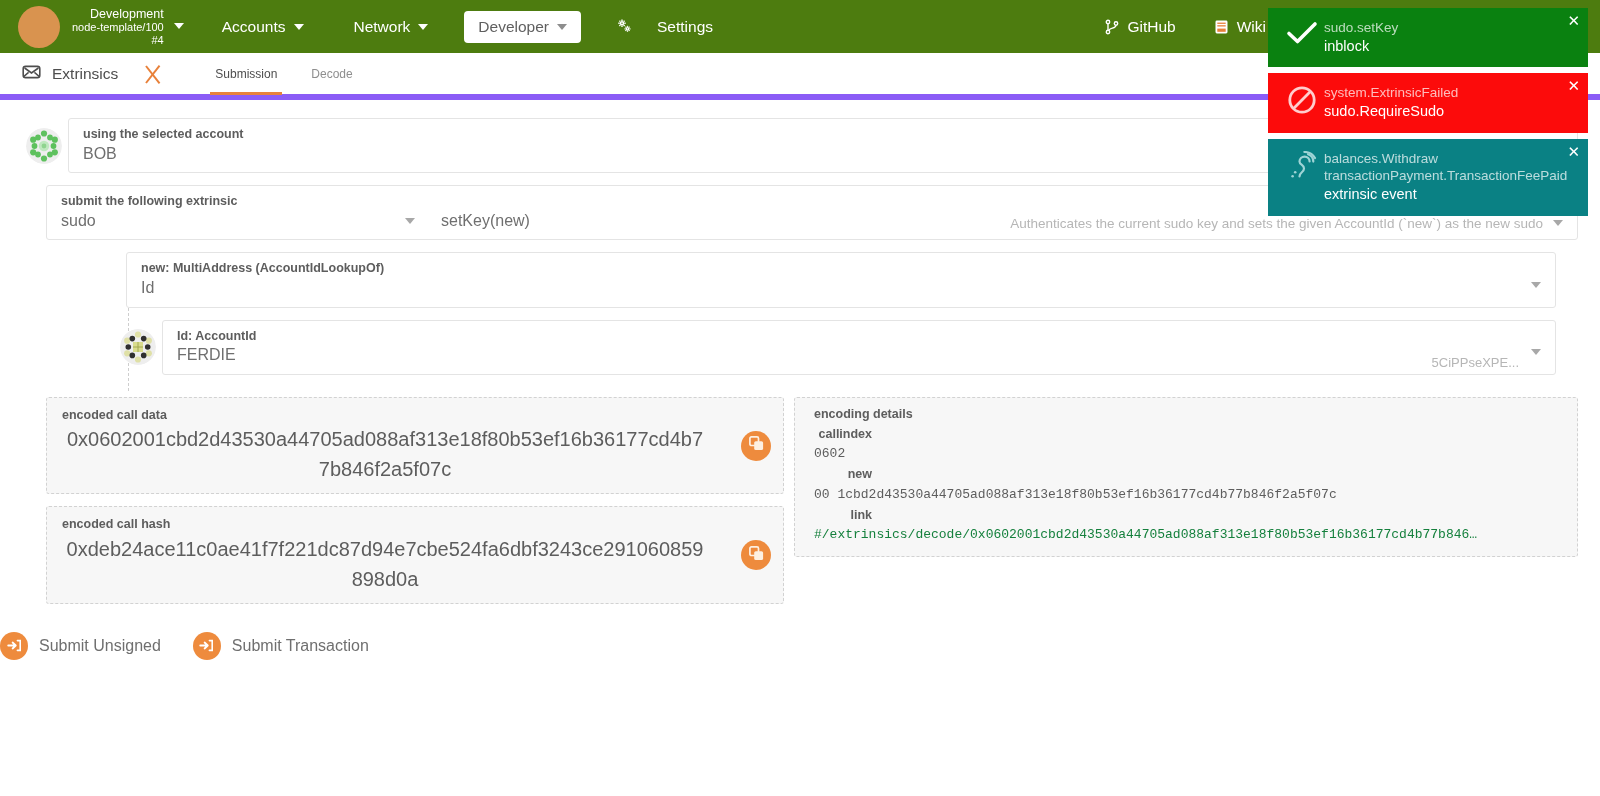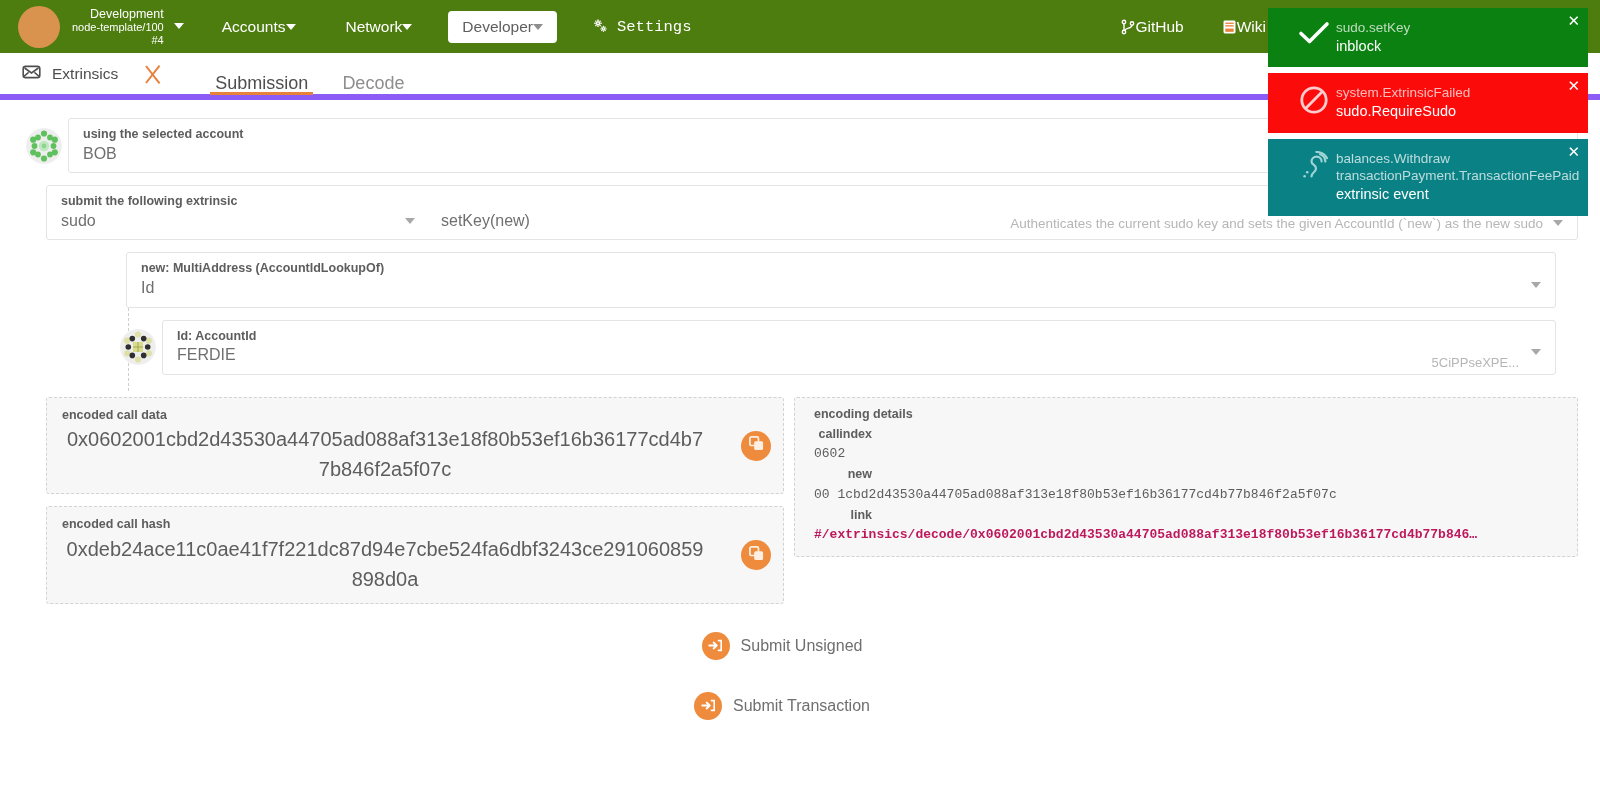--- a/index.html
+++ b/index.html
@@ -41,35 +41,35 @@
     border-left: 5px solid transparent;
     border-right: 5px solid transparent;
     border-top: 6px solid #fff;
     display: inline-block;
   }
   .chain-info .caret-down {
     position: absolute; right: 2px; top: 16px;
   }
 
   .navitem {
-    display: flex; align-items: center; gap: 0;
+    display: flex; align-items: center; gap: 8px;
     font-size: 15.5px;
     color: #fff;
     padding: 7px 14px;
     border-radius: 4px;
     margin-left: 22px;
     cursor: pointer;
     white-space: nowrap;
   }
   .navitem.active {
     background: #fff;
     color: #5f5f5f;
   }
   .navitem.active .caret-down { border-top-color: #8d8d8d; }
-  .navitem.settings { gap: 7px; font-family: Liberation Mono, monospace; }
+  .navitem.settings { gap: 23px; }
 
   .nav-right {
     margin-left: auto;
     display: flex;
     align-items: center;
     gap: 30px;
     padding-right: 330px;
   }
   .nav-right .navitem { margin-left: 0; padding: 7px 4px; }
   .nav-icon { display: inline-flex; align-items: center; }
@@ -99,23 +99,23 @@
     position: absolute;
     left: 2px;
     width: 22px; height: 2px;
     background: #e8813a;
   }
   .chevron-sep::before { top: 12px; transform: rotate(52deg); transform-origin: left center; }
   .chevron-sep::after  { bottom: 10px; transform: rotate(-52deg); transform-origin: left center; }
 
   .tabs { display: flex; align-items: stretch; margin-left: 18px; }
   .tab {
-    display: flex; align-items: flex-end;
+    display: flex; align-items: center;
     padding: 0 17px;
-    font-size: 18px;
+    font-size: 12px;
     color: #8e8e8e;
     cursor: pointer;
     position: relative;
   }
   .tab.active { color: #4e4e4e; }
   .tab.active::after {
     content: "";
     position: absolute;
     left: 12px; right: 12px; bottom: -1px;
     height: 3px; background: #e8813a;
@@ -255,28 +255,27 @@
     font-weight: bold; color: #5d5d5d;
     padding-right: 10px;
     font-size: 12.5px;
     padding-top: 1px;
   }
   .kv-v {
     font-family: "Liberation Mono", monospace;
     font-size: 13px; color: #5d5d5d;
     white-space: nowrap; overflow: hidden; text-overflow: ellipsis;
   }
-  .kv-v.link { color: #be185d; font-weight: bold; }
+  .kv-v.link { color: #15803d; }
 
   
   .submit-row {
     display: flex; align-items: center;
     gap: 32px;
     margin: 28px 36px 4px 0;
-    flex-direction: column;
   }
   .submit-btn {
     display: flex; align-items: center; gap: 11px;
     cursor: pointer;
   }
   .submit-icon {
     width: 28px; height: 28px; border-radius: 50%;
     background: #ee8b3d;
     display: flex; align-items: center; justify-content: center;
     flex: 0 0 auto;
@@ -287,21 +286,21 @@
   .toasts {
     position: absolute;
     top: 8px; right: 12px;
     width: 320px;
     display: flex; flex-direction: column; gap: 6px;
     z-index: 50;
   }
   .toast {
     position: relative;
     display: flex; align-items: flex-start;
-    padding: 10px 14px 12px 24px;
+    padding: 10px 14px 12px 12px;
     color: #fff;
     min-height: 54px;
   }
   .toast.green { background: #0a8110; }
   .toast.red   { background: #fc0b0b; }
   .toast.teal  { background: #0a8184; }
   .toast-icon {
     width: 44px; flex: 0 0 auto;
     display: flex; align-items: center; justify-content: center;
     padding-top: 2px;

